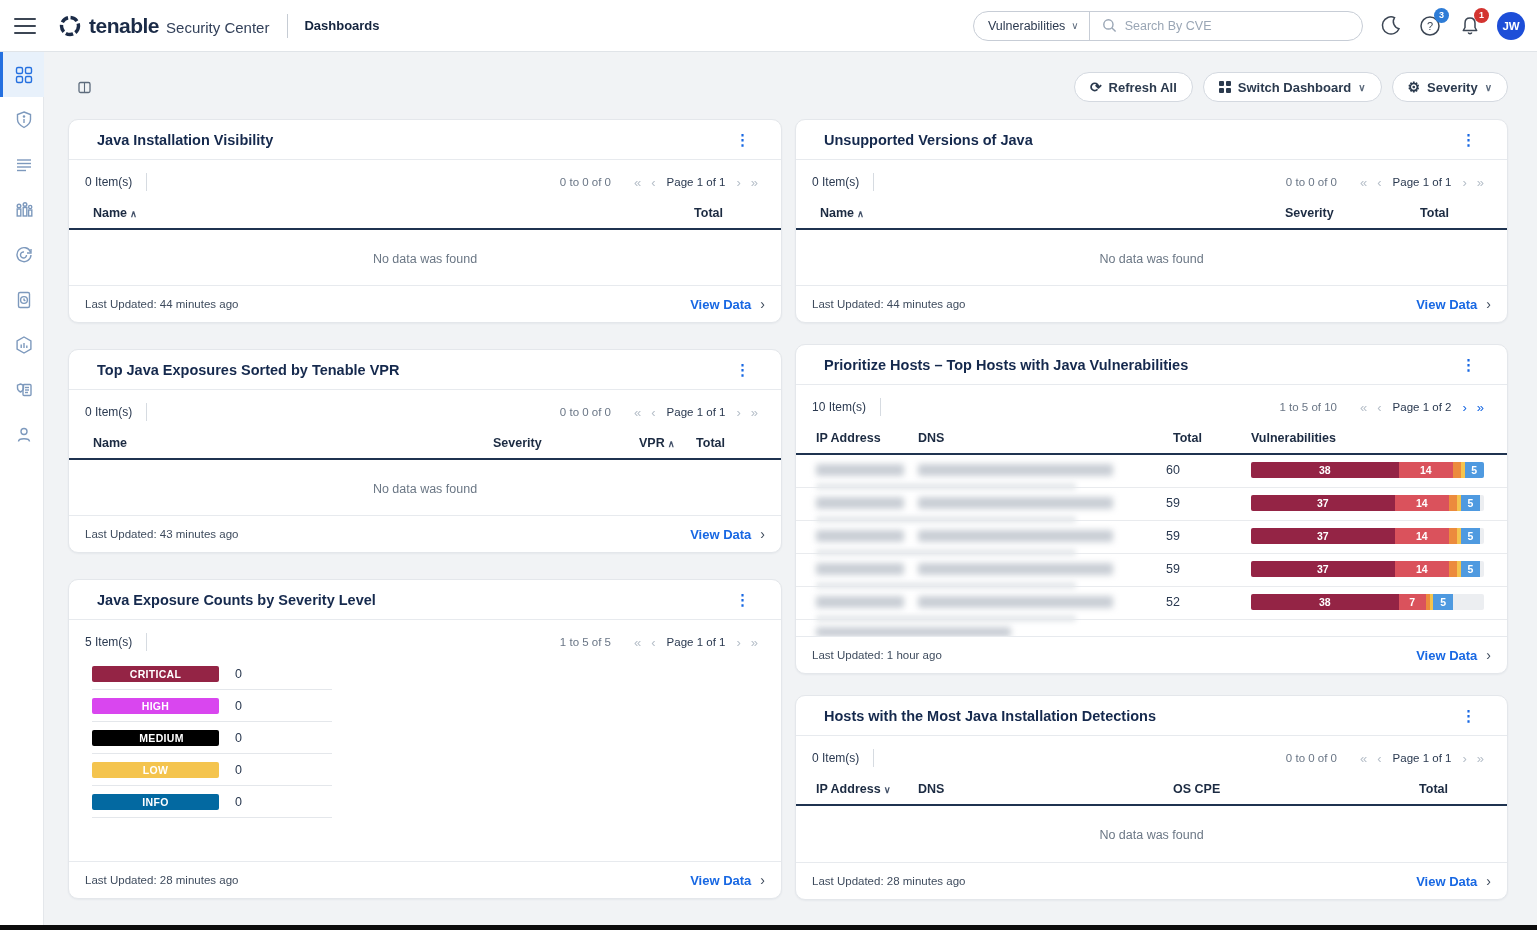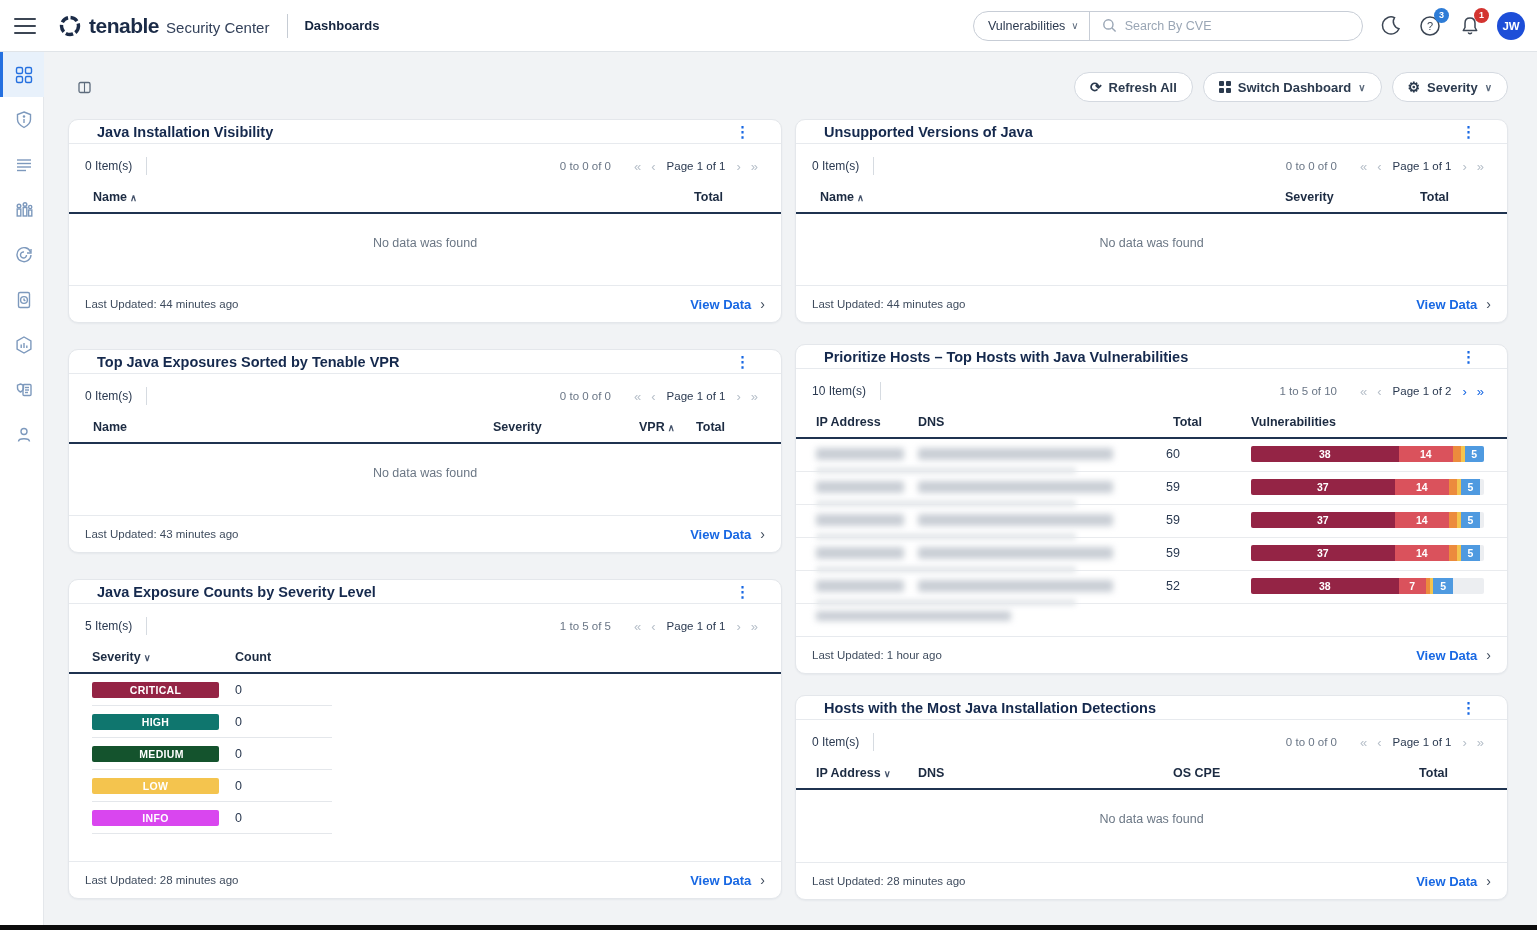--- a/index.html
+++ b/index.html
@@ -47,21 +47,21 @@
   .pill-btn .bcaret { font-size:10px; color:#5c6a7c; }
   .grid-glyph { display:grid; grid-template-columns:5px 5px; grid-gap:2px; }
   .grid-glyph i { width:5px; height:5px; background:#2b3a4e; border-radius:1px; }
 
   .panel-grid { display:flex; gap:13px; padding:17px 29px 0 24px; align-items:flex-start; }
   .pcol { display:flex; flex-direction:column; }
   .pcol1 { width:714px; gap:26px; }
   .pcol2 { width:713px; gap:21px; }
 
   .panel { background:#fff; border:1px solid #e4e7eb; border-radius:10px; box-shadow:0 1px 2px rgba(20,40,70,0.05); display:flex; flex-direction:column; overflow:hidden; }
-  .p-head { display:flex; align-items:center; height:24px; padding:0 28px; border-bottom:1px solid #e7eaee; flex:0 0 auto;text-align:center; }
+  .p-head { display:flex; align-items:center; height:40px; padding:0 28px; border-bottom:1px solid #e7eaee; flex:0 0 auto;text-align:center; }
   .p-title { font-size:14.5px; font-weight:700; color:#15294d; }
   .kebab { margin-left:auto; color:#1868e3; font-size:15px; font-weight:700; cursor:pointer; padding:0 3px; letter-spacing:0; }
   .p-toolbar { display:flex; align-items:center; height:38px; padding:6px 18px 0 16px; font-size:12px; flex:0 0 auto; }
   .items-count { color:#2a3950; font-weight:400; }
   .tool-div { width:1px; height:18px; background:#d6dbe1; margin-left:14px; }
   .tool-spacer { flex:1; }
   .range-text { color:#6a7686; font-size:11.5px; margin-right:18px; }
   .pg-btn { font-size:13px; padding:0 5px; cursor:pointer; }
   .pg-btn.disabled { color:#b6bfc9; }
   .pg-btn.enabled { color:#1868e3; }
@@ -331,43 +331,39 @@
           <span class="items-count">5 Item(s)</span>
           <span class="tool-div"></span>
           <span class="tool-spacer"></span>
           <span class="range-text">1 to 5 of 5</span>
           <span class="pg-btn disabled">«</span>
           <span class="pg-btn disabled">‹</span>
           <span class="page-indicator">Page 1 of 1</span>
           <span class="pg-btn disabled">›</span>
           <span class="pg-btn disabled">»</span>
         </div>
-        <div class="p-cols">
-          <span class="colh" style="left:23px"><span>Severity</span><span class="sort-caret">∨</span></span>
-          <span class="colh" style="left:166px">Count</span>
-        </div>
         <div class="p-body" id="severity-rows">
             <div class="sev-row">
               <span class="sev-badge" style="background: rgb(148, 36, 69);">CRITICAL</span>
               <span class="sev-count">0</span>
             </div>
             <div class="sev-row">
-              <span class="sev-badge" style="background: #0f766e;">HIGH</span>
+              <span class="sev-badge" style="background: #d946ef;">HIGH</span>
               <span class="sev-count">0</span>
             </div>
             <div class="sev-row">
-              <span class="sev-badge" style="background: #14532d; padding-left: 12px;">MEDIUM</span>
+              <span class="sev-badge" style="background: #000000; padding-left: 12px;">MEDIUM</span>
               <span class="sev-count">0</span>
             </div>
             <div class="sev-row">
               <span class="sev-badge" style="background: rgb(244, 196, 78);">LOW</span>
               <span class="sev-count">0</span>
             </div>
             <div class="sev-row">
-              <span class="sev-badge" style="background: #d946ef;">INFO</span>
+              <span class="sev-badge" style="background: #0369a1;">INFO</span>
               <span class="sev-count">0</span>
             </div>
           </div>
         <div class="p-foot">
           <span class="updated">Last Updated: 28 minutes ago</span>
           <a class="viewdata">
             <span class="vd-label">View Data</span>
             <span class="vd-chev">›</span>
           </a>
         </div>

